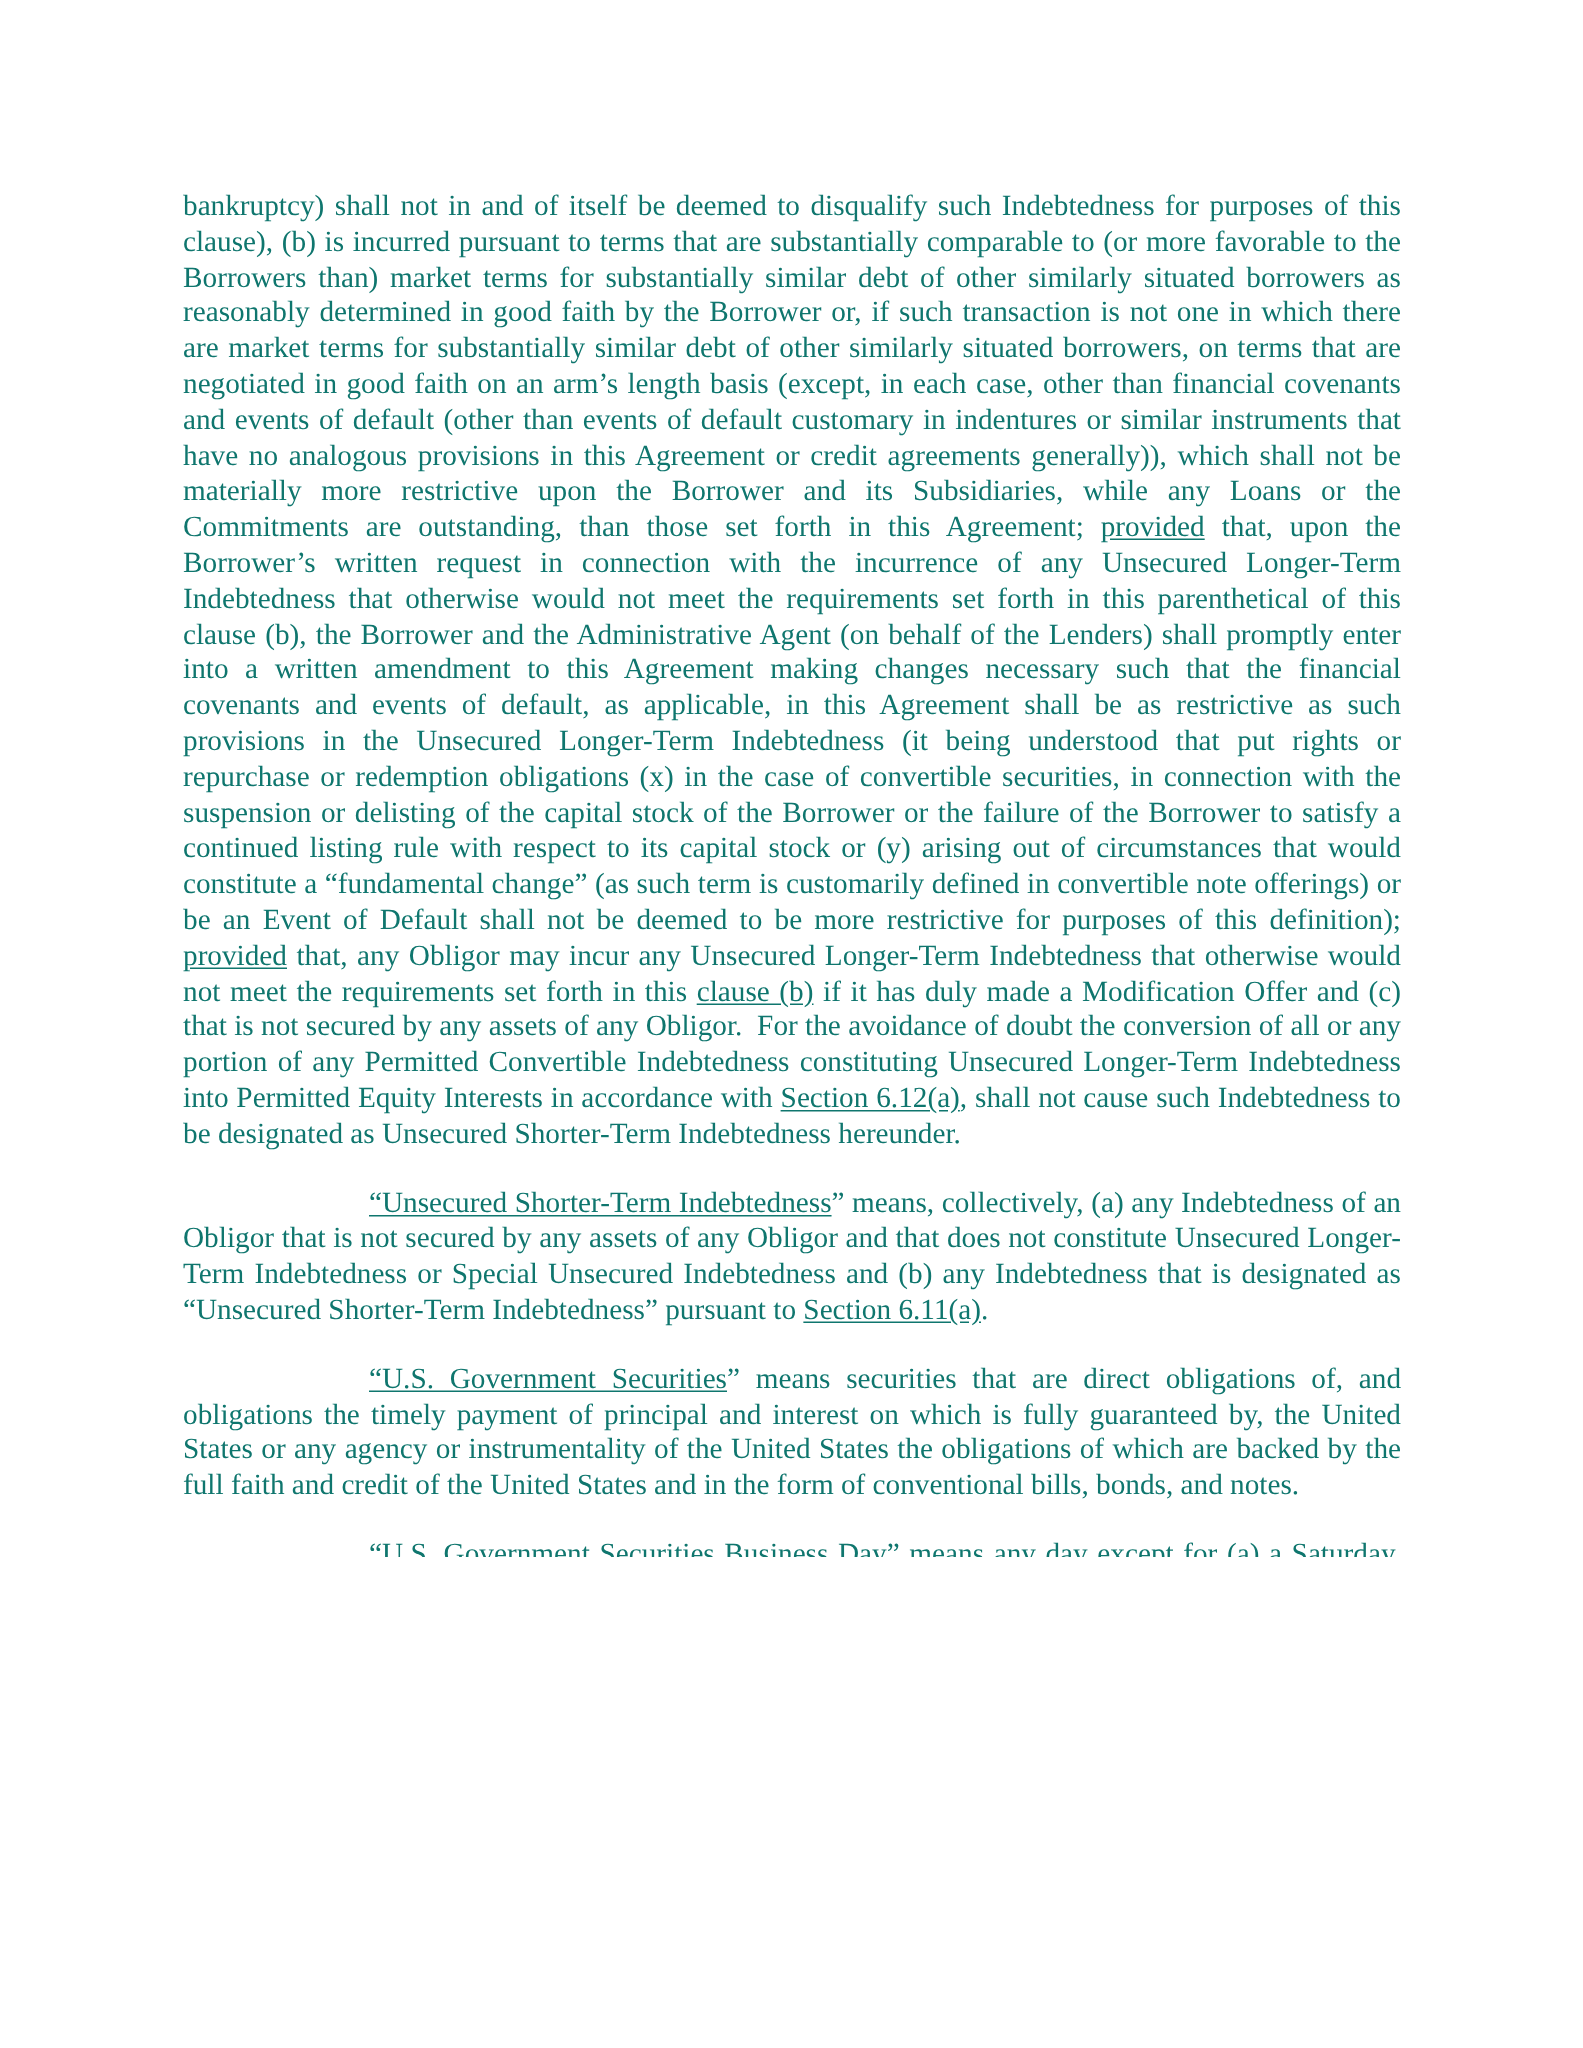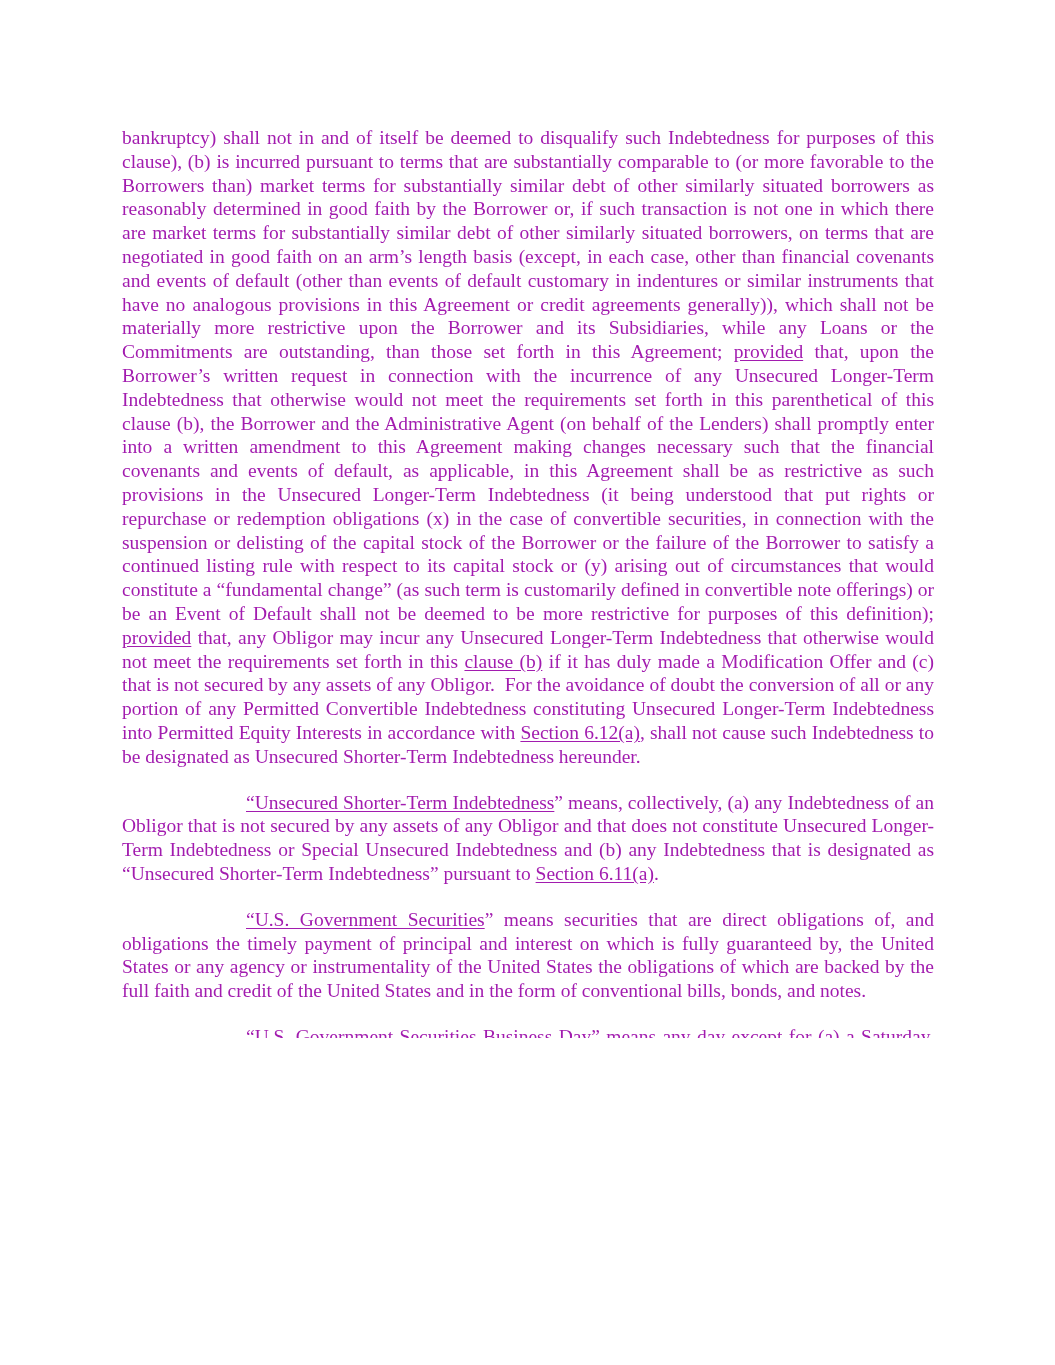--- a/index.html
+++ b/index.html
@@ -5,21 +5,21 @@
   html, body {
     margin: 0;
     padding: 0;
     background: #ffffff;
   }
   .page {
     position: relative;
     width: 1055px;
     height: 1038px;
     background: #ffffff;
-    color: #a21caf;
+    color: #0f766e;
     font-family: "Liberation Serif", "DejaVu Serif", serif;
     overflow: hidden;
   }
   .content {
     position: absolute;
     left: 122px;
     top: 126px;
     width: 812px;
     font-size: 19.5px;
     line-height: 23.8px;

